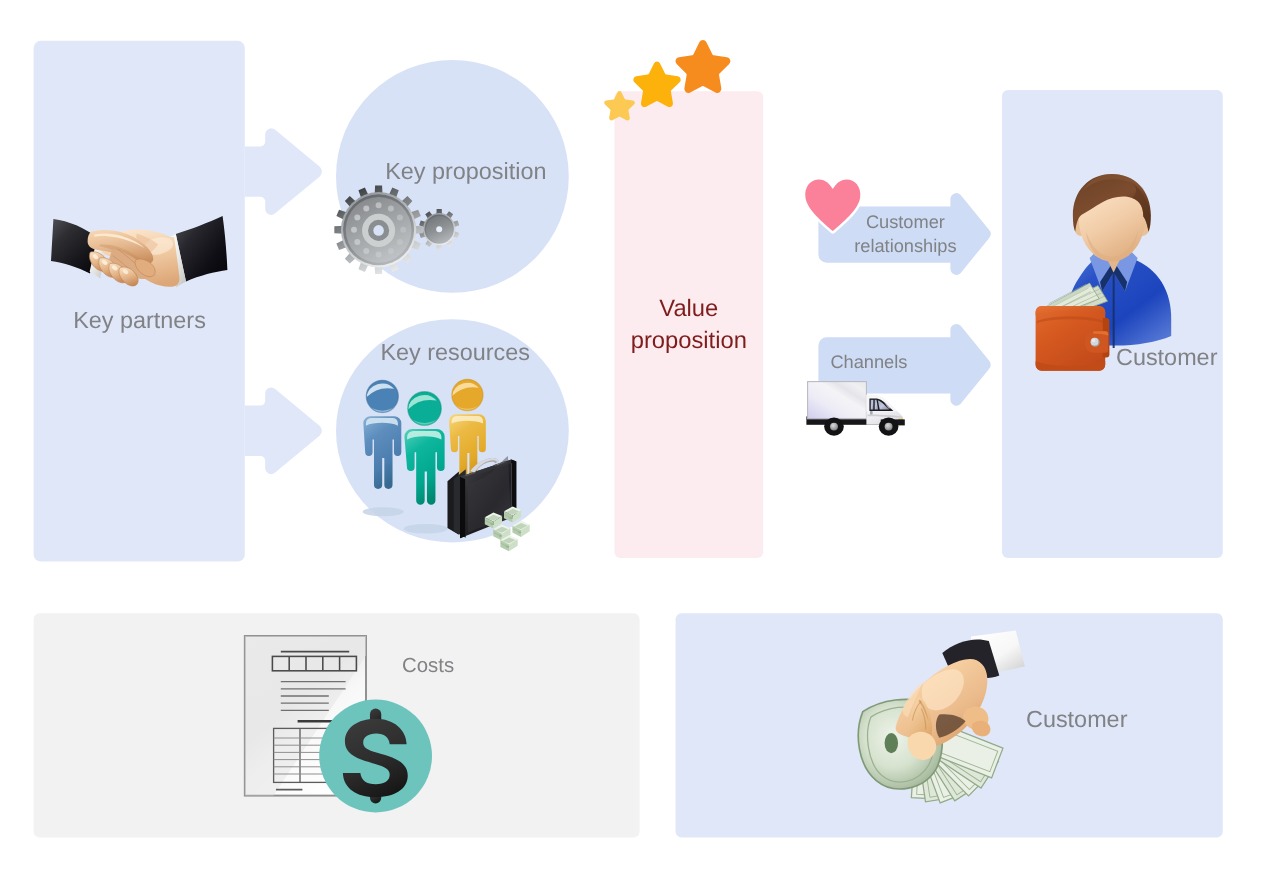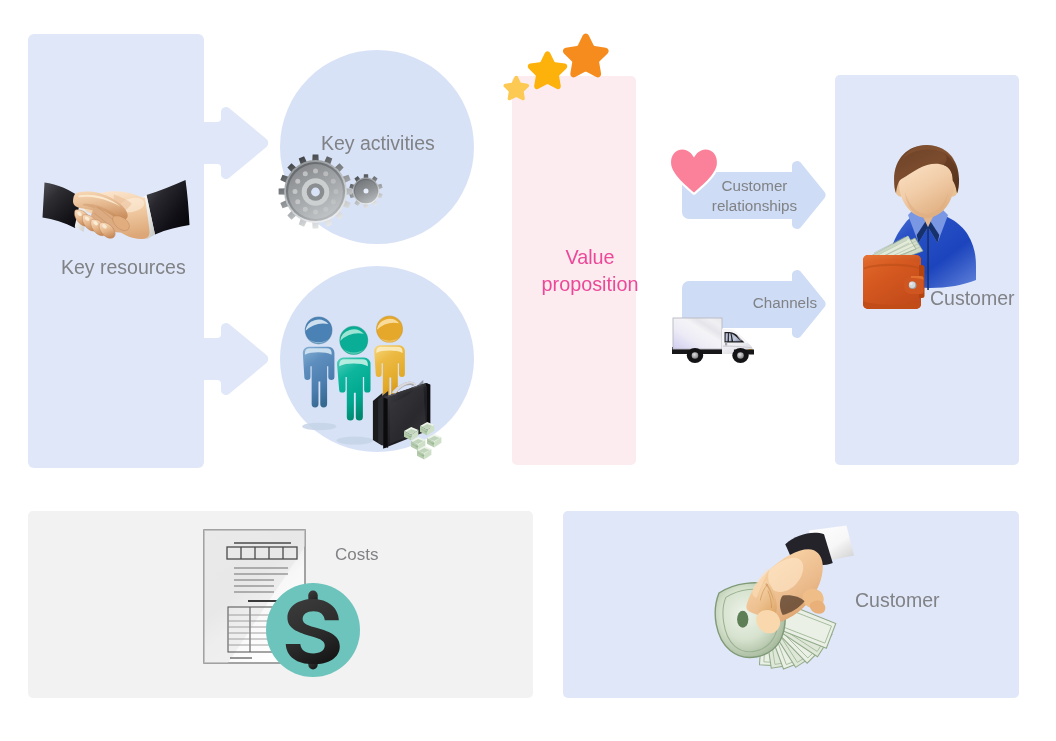--- a/index.html
+++ b/index.html
@@ -95,24 +95,24 @@
   <path d="M58.8 46.8 C63.4 45.8 67.8 47.9 70.7 51.8 C73.4 55.4 74 59.2 71.8 61.2 C69.6 63.2 65.4 62.4 62.1 59.4 C58.6 56.2 56.8 52.4 57.2 49.4 C57.4 47.5 58.2 47 58.8 46.8 Z" fill="url(#hfn)"></path>
 </g>
 
 <path d="M72.5 40 C77.3 39.3 82 41.4 85.2 45 C87.8 48.2 88.1 51.8 85.7 53.6 C83.3 55.4 79.1 54.4 75.5 51.4 C72 48.4 70.1 44.4 70.7 42 C71 40.7 71.7 40.1 72.5 40 Z" fill="#e1ac7e" stroke="#bc8154" stroke-width="0.45"></path>
 
 <ellipse cx="37.5" cy="37.8" rx="2.6" ry="1.7" fill="#fdf0dc" opacity="0.88" transform="rotate(38 37.5 37.8)"></ellipse>
 <ellipse cx="45.2" cy="42.7" rx="2.6" ry="1.7" fill="#fdf0dc" opacity="0.88" transform="rotate(38 45.2 42.7)"></ellipse>
 <ellipse cx="53.6" cy="47.2" rx="2.6" ry="1.7" fill="#fdf0dc" opacity="0.88" transform="rotate(38 53.6 47.2)"></ellipse>
 <ellipse cx="62.5" cy="50.3" rx="2.6" ry="1.7" fill="#fdf0dc" opacity="0.8" transform="rotate(38 62.5 50.3)"></ellipse>
 </svg>
-  <div class="lbl" style="left:61px;top:255px;font-size:19.5px;">Key resources</div>
+  <div class="lbl" style="left:61px;top:255px;font-size:19.5px;">Key partners</div>
 
   <div class="box" style="left:280px;top:50px;width:194px;height:194px;border-radius:50%;background:#d8e2f7;"></div>
-  <div class="lbl" style="left:321px;top:131px;font-size:19.5px;">Key activities</div>
+  <div class="lbl" style="left:321px;top:131px;font-size:19.5px;">Key proposition</div>
   <svg class="ill" style="left:277px;top:153px;" width="110" height="78" viewBox="0 0 110 78">
     <defs>
       <linearGradient id="gmet" x1="0.28" y1="0.02" x2="0.72" y2="0.98">
         <stop offset="0" stop-color="#3a3d40"></stop>
           <stop offset="0.2" stop-color="#65696c"></stop>
         <stop offset="0.48" stop-color="#929598"></stop>
           <stop offset="0.76" stop-color="#c6c9cb"></stop>
         <stop offset="1" stop-color="#ebedee"></stop>
         </linearGradient>
       <linearGradient id="gring" x1="0.28" y1="0.02" x2="0.72" y2="0.98">
@@ -177,20 +177,21 @@
           <circle cx="19.75" cy="27.25" r="2.5" fill="#ffffff" opacity="0.43"></circle>
           <circle cx="27.25" cy="19.75" r="2.5" fill="#ffffff" opacity="0.43"></circle>
       </g>
       <circle cx="37.5" cy="38" r="13.8" fill="#cfd2d3" opacity="0.92"></circle>
       <circle cx="37.5" cy="38" r="8.8" fill="#8b8e91"></circle>
       <circle cx="37.5" cy="38" r="4.4" fill="#d8e2f7"></circle>
     </g>
   </svg>
 
   <div class="box" style="left:280px;top:266px;width:194px;height:186px;border-radius:50%;background:#d8e2f7;"></div>
+  <div class="lbl" style="left:317px;top:282px;font-size:19.5px;">Key resources</div>
   <svg class="ill" style="left:293px;top:318px;" width="160" height="140" viewBox="0 0 160 140">
     <defs>
       <linearGradient id="blB" x1="0.12" y1="0" x2="0.5" y2="1">
         <stop offset="0" stop-color="#84aed2"></stop>
           <stop offset="0.3" stop-color="#5d8ebe"></stop>
         <stop offset="0.72" stop-color="#4b7dae"></stop>
           <stop offset="1" stop-color="#376a90"></stop>
         </linearGradient>
       <radialGradient id="blHead" cx="0.34" cy="0.18" r="0.88">
         <stop offset="0" stop-color="#dbe9f4"></stop>
@@ -343,21 +344,21 @@
         a3 3 0 0 0 2.3 -1.7 L43.8 6.9 A7 7 0 0 1 50 3 Z"></path>
     </g>
     <g>
       <path transform="translate(62,2) scale(0.475)" fill="#f78c1e" d="
         M50 3 a7 7 0 0 1 6.2 3.9 l10.4 21.1 a3 3 0 0 0 2.3 1.7 l23.3 3.4 a7 7 0 0 1 3.9 12 l-16.9 16.4
         a3 3 0 0 0 -0.9 2.7 l4 23.2 a7 7 0 0 1 -10.2 7.4 l-20.8 -11 a3 3 0 0 0 -2.8 0 l-20.8 11
         a7 7 0 0 1 -10.2 -7.4 l4 -23.2 a3 3 0 0 0 -0.9 -2.7 L4 45.1 a7 7 0 0 1 3.9 -12 l23.3 -3.4
         a3 3 0 0 0 2.3 -1.7 L43.8 6.9 A7 7 0 0 1 50 3 Z"></path>
     </g>
   </svg>
-  <div class="lbl" style="left:530px;top:244px;width:120px;font-size:19.8px;color:#ec4899;text-align:center;line-height:1.37;">Value
+  <div class="lbl" style="left:514px;top:244px;width:120px;font-size:19.8px;color:#7f1d1d;text-align:center;line-height:1.37;">Value
 proposition</div>
 
   <svg class="ill" style="left:682px;top:161px;" width="144" height="68" viewBox="0 0 144 68">
     <path d="M7 11 H110 V5 a5 5 0 0 1 8.4 -3.7 L142 30.3 a5 5 0 0 1 0 7.4 L118.4 66.7 a5 5 0 0 1 -8.4 -3.7 V58 H7 a7 7 0 0 1 -7 -7 V18 a7 7 0 0 1 7 -7 Z" fill="#cedcf5"></path>
   </svg>
   <svg class="ill" style="left:666px;top:144px;" width="56" height="52" viewBox="0 0 56 52">
     <path d="M28 48.5 C20 41.5 6.5 30.5 5.2 20.5 C4 11.2 9.8 5.5 16.5 5.5 C21.8 5.5 25.5 9.2 28 13.5 C30.5 9.2 34.2 5.5 39.5 5.5 C46.2 5.5 52 11.2 50.8 20.5 C49.5 30.5 36 41.5 28 48.5 Z" fill="#fb8099" stroke="#ffffff" stroke-width="4.5" stroke-linejoin="round" paint-order="stroke"></path>
   </svg>
   <div class="lbl" style="left:692px;top:176px;width:125px;font-size:15.2px;text-align:center;line-height:1.3;">Customer
 relationships</div>
@@ -413,21 +414,21 @@
     <g>
       <ellipse cx="25" cy="41.5" rx="8.2" ry="7.6" fill="#131316"></ellipse>
       <circle cx="25" cy="41.5" r="3.3" fill="url(#hub)"></circle>
     </g>
     <rect x="64" y="35.5" width="20" height="5" fill="#17171a"></rect>
     <g>
       <ellipse cx="70.5" cy="41.5" rx="8.2" ry="7.6" fill="#131316"></ellipse>
       <circle cx="70.5" cy="41.5" r="3.3" fill="url(#hub)"></circle>
     </g>
   </svg>
-  <div class="lbl" style="left:692px;top:293px;width:125px;font-size:15.2px;text-align:right;line-height:1.3;">Channels</div>
+  <div class="lbl" style="left:692px;top:293px;width:125px;font-size:15.2px;text-align:left;line-height:1.3;">Channels</div>
 
   <div class="box" style="left:835px;top:75px;width:184px;height:390px;background:#e0e7f8;"></div>
   <svg class="ill" style="left:855px;top:139px;" width="130" height="178" viewBox="0 0 130 178">
     <defs>
       <linearGradient id="skin2" x1="0.3" y1="0.1" x2="0.7" y2="1">
         <stop offset="0" stop-color="#fae0c3"></stop>
           <stop offset="0.45" stop-color="#f2ceaa"></stop>
         <stop offset="1" stop-color="#dfad7e"></stop>
         </linearGradient>
       <linearGradient id="neck2" x1="0.3" y1="0" x2="0.7" y2="1">

